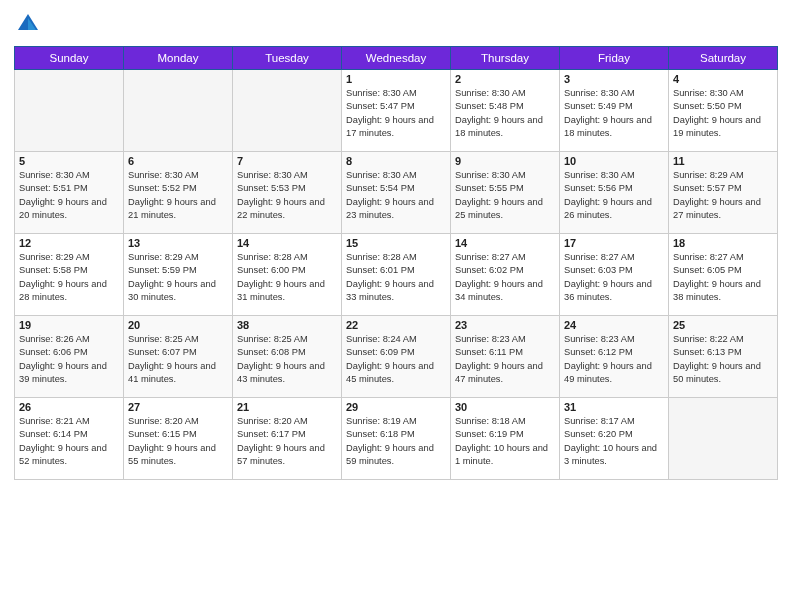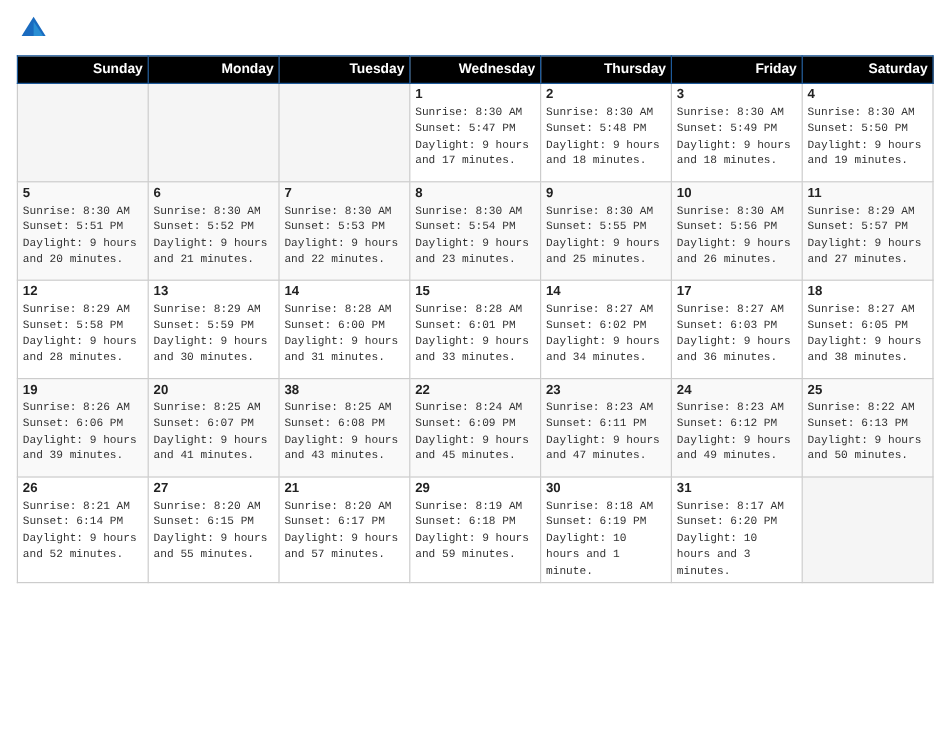--- a/index.html
+++ b/index.html
@@ -57,26 +57,26 @@
     .location {
       font-size: 13px;
       color: #555;
     }
     .calendar {
       width: 100%;
       border-collapse: collapse;
       border: 1px solid #ccc;
     }
     .calendar th {
-      background-color: #000000;
+      background-color: #6d28d9;
       color: #fff;
       font-size: 11.5px;
-      font-weight: bold;
+      font-weight: normal;
       padding: 5px 4px;
-      text-align: right;
+      text-align: center;
       border: 1px solid #1e5a9a;
     }
     .calendar td {
       width: 14.28%;
       vertical-align: top;
       border: 1px solid #ccc;
       padding: 3px 4px;
       height: 82px;
       font-size: 9.5px;
       color: #333;
@@ -89,21 +89,20 @@
       font-size: 11px;
       font-weight: bold;
       color: #222;
       display: block;
       margin-bottom: 2px;
     }
     .day-info {
       line-height: 1.45;
       font-size: 9.3px;
       color: #333;
-      font-family: Liberation Mono, monospace;
     }
     .row-bg-even td { background: #f9f9f9; }
     .row-bg-odd td { background: #fff; }
   </style>
 </head>
 <body>
 
 <div class="page">
   <div class="header">
     <div class="logo">

